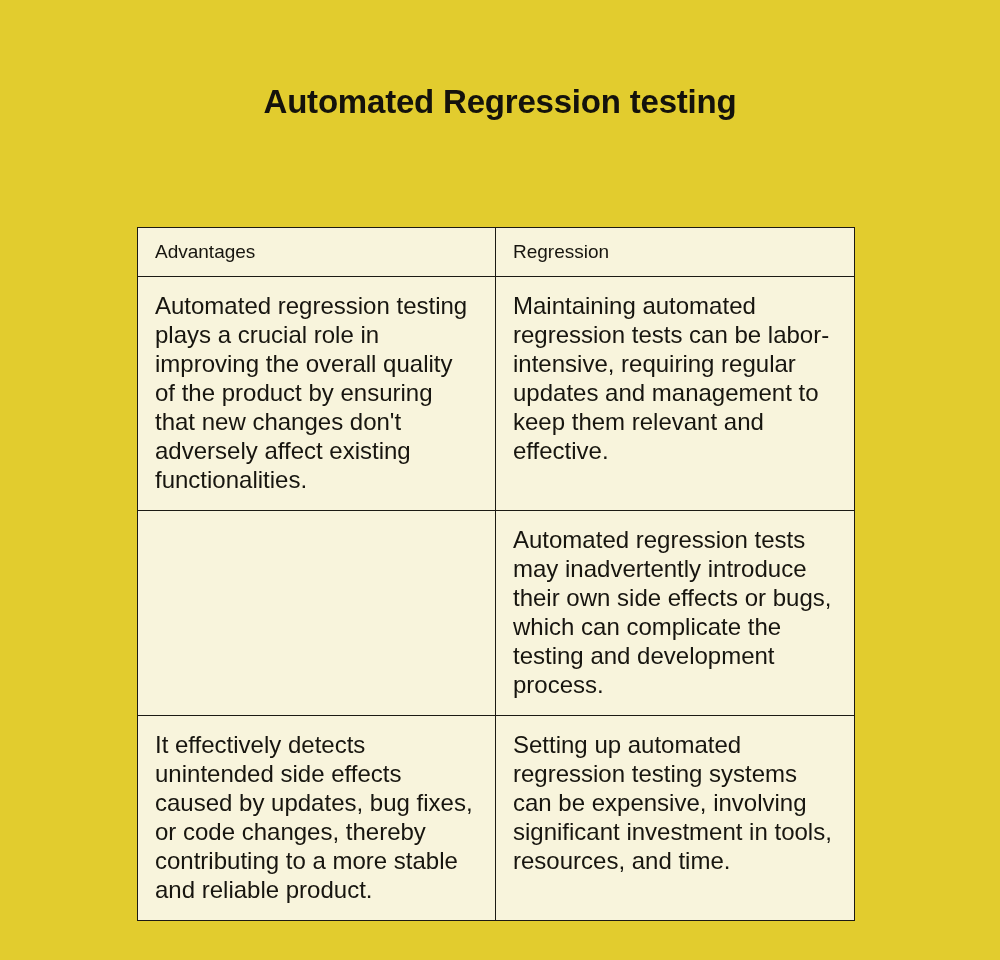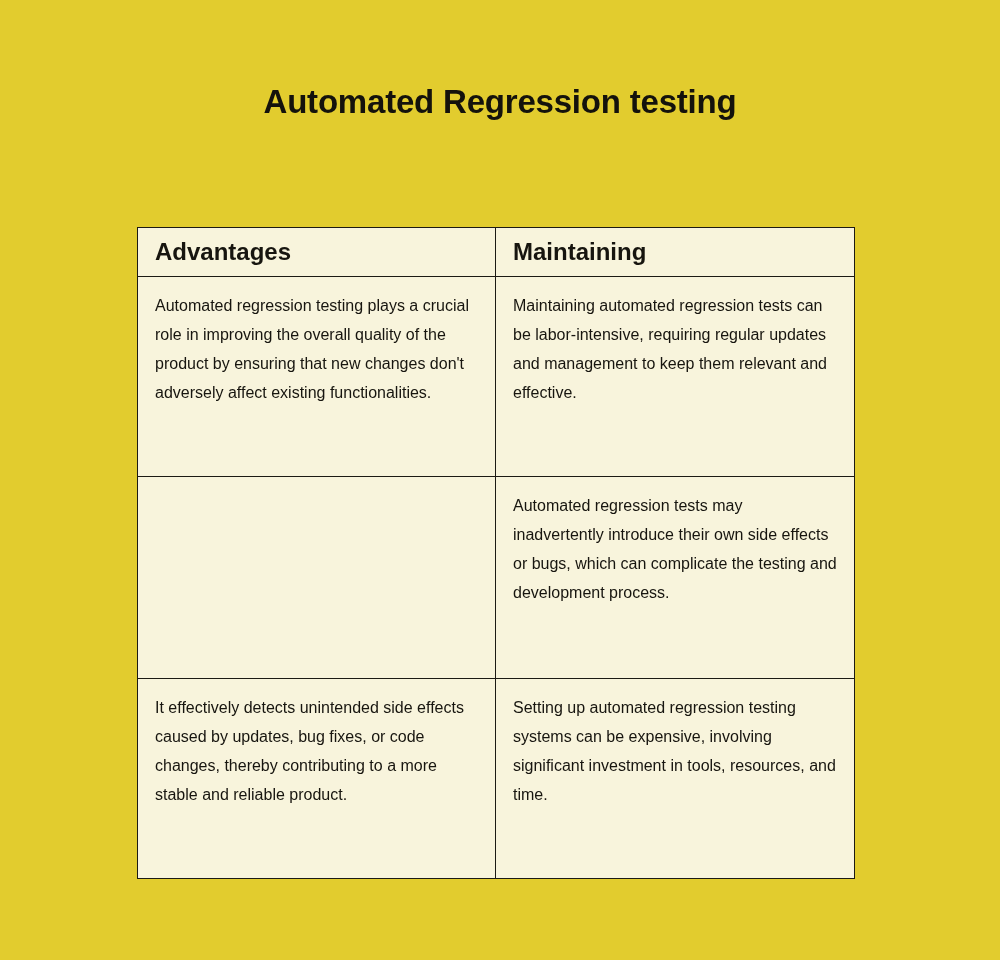--- a/index.html
+++ b/index.html
@@ -41,29 +41,29 @@
     background: #f8f4dc;
   }
   .comparison-table col.col-a { width: 358px; }
   .comparison-table col.col-b { width: 359px; }
   .comparison-table th,
   .comparison-table td {
     border: 1px solid #1c1a14;
     background: #f8f4dc;
     vertical-align: top;
     padding: 14px 17px 16px 17px;
-    font-size: 16px;
+    font-size: 24px;
     line-height: 29px;
     color: #17150f;
     text-align: left;
     box-sizing: border-box;
   }
   .comparison-table th {
-    font-weight: bold;
-    font-size: 24px;
+    font-weight: normal;
+    font-size: 19px;
     padding-top: 13px;
     padding-bottom: 13px;
     height: 45px;
     line-height: 22px;
   }
   .comparison-table td.body-cell {
     height: 200px;
   }
   .comparison-table td.empty-cell {
     height: 202px;
@@ -81,21 +81,21 @@
   <div class="page-title">Automated Regression testing</div>
 
   <table class="comparison-table">
     <colgroup>
       <col class="col-a">
       <col class="col-b">
     </colgroup>
     <thead>
       <tr>
         <th>Advantages</th>
-        <th>Maintaining</th>
+        <th>Regression</th>
       </tr>
     </thead>
     <tbody>
       <tr>
         <td class="body-cell">
           <span class="cell-text">Automated regression testing plays a crucial role in improving the overall quality of the product by ensuring that new changes don't adversely affect existing functionalities.</span>
         </td>
         <td class="body-cell">
           <span class="cell-text">Maintaining automated regression tests can be labor-intensive, requiring regular updates and management to keep them relevant and effective.</span>
         </td>

